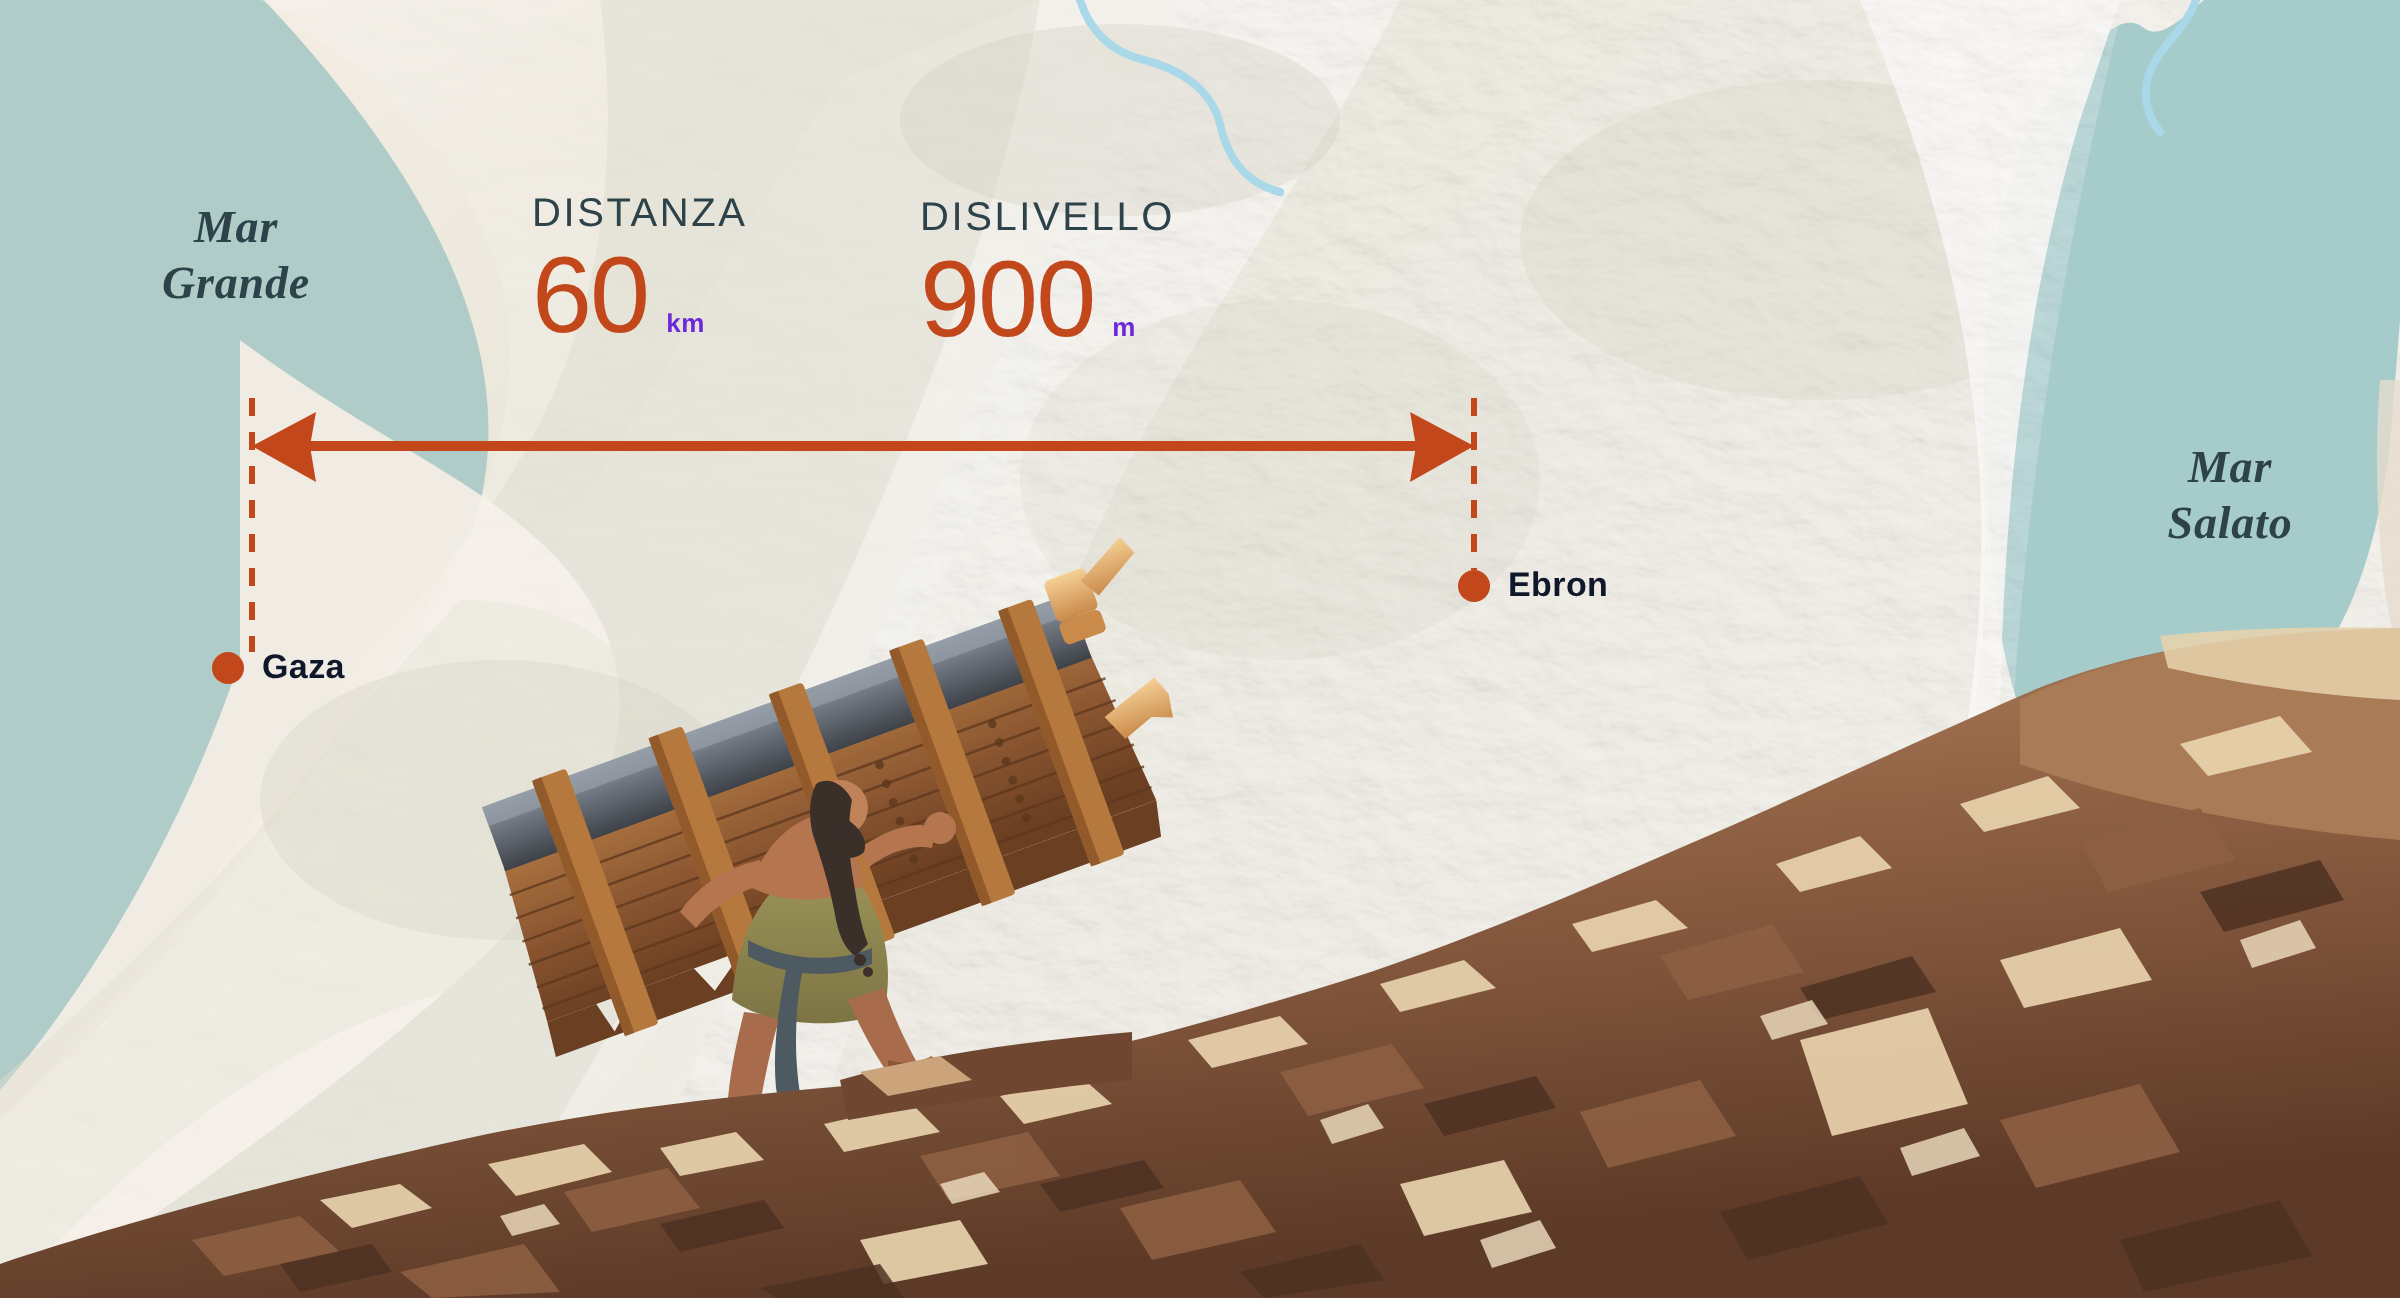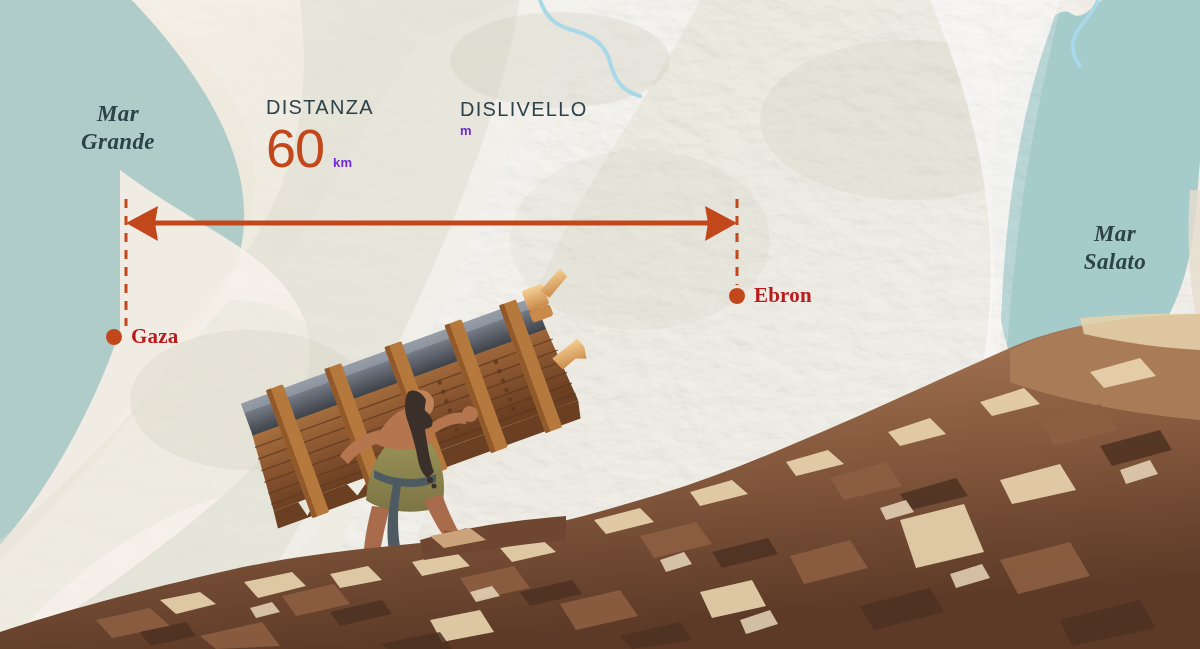--- a/index.html
+++ b/index.html
@@ -81,25 +81,24 @@
     gap: 9px;
   }
   .city .dot {
     width: 16px;
     height: 16px;
     border-radius: 50%;
     background: #c2481b;
     flex: none;
   }
   .city .name {
-    font-size: 21px;
+    font-size: 17px;
     font-weight: 700;
-    color: #b91c1c;
+    color: #0f172a;
     letter-spacing: .2px;
-    font-family: Liberation Serif, serif;
   }
   #city-gaza { left: 106px; top: 324px; }
   #city-ebron { left: 729px; top: 283px; }
 </style>
 </head>
 <body>
 
 <div id="stage">
 
   <svg class="layer" viewBox="0 0 1200 649" preserveAspectRatio="none">
@@ -439,20 +438,21 @@
     <span class="caption">DISTANZA</span>
     <span class="valrow">
       <span class="value">60</span>
       <span class="unit">km</span>
     </span>
   </div>
 
   <div class="metric" id="metric-dislivello">
     <span class="caption">DISLIVELLO</span>
     <span class="valrow">
+      <span class="value">900</span>
       <span class="unit">m</span>
     </span>
   </div>
 
   <div class="city" id="city-gaza">
     <span class="dot"></span>
     <span class="name">Gaza</span>
   </div>
 
   <div class="city" id="city-ebron">

